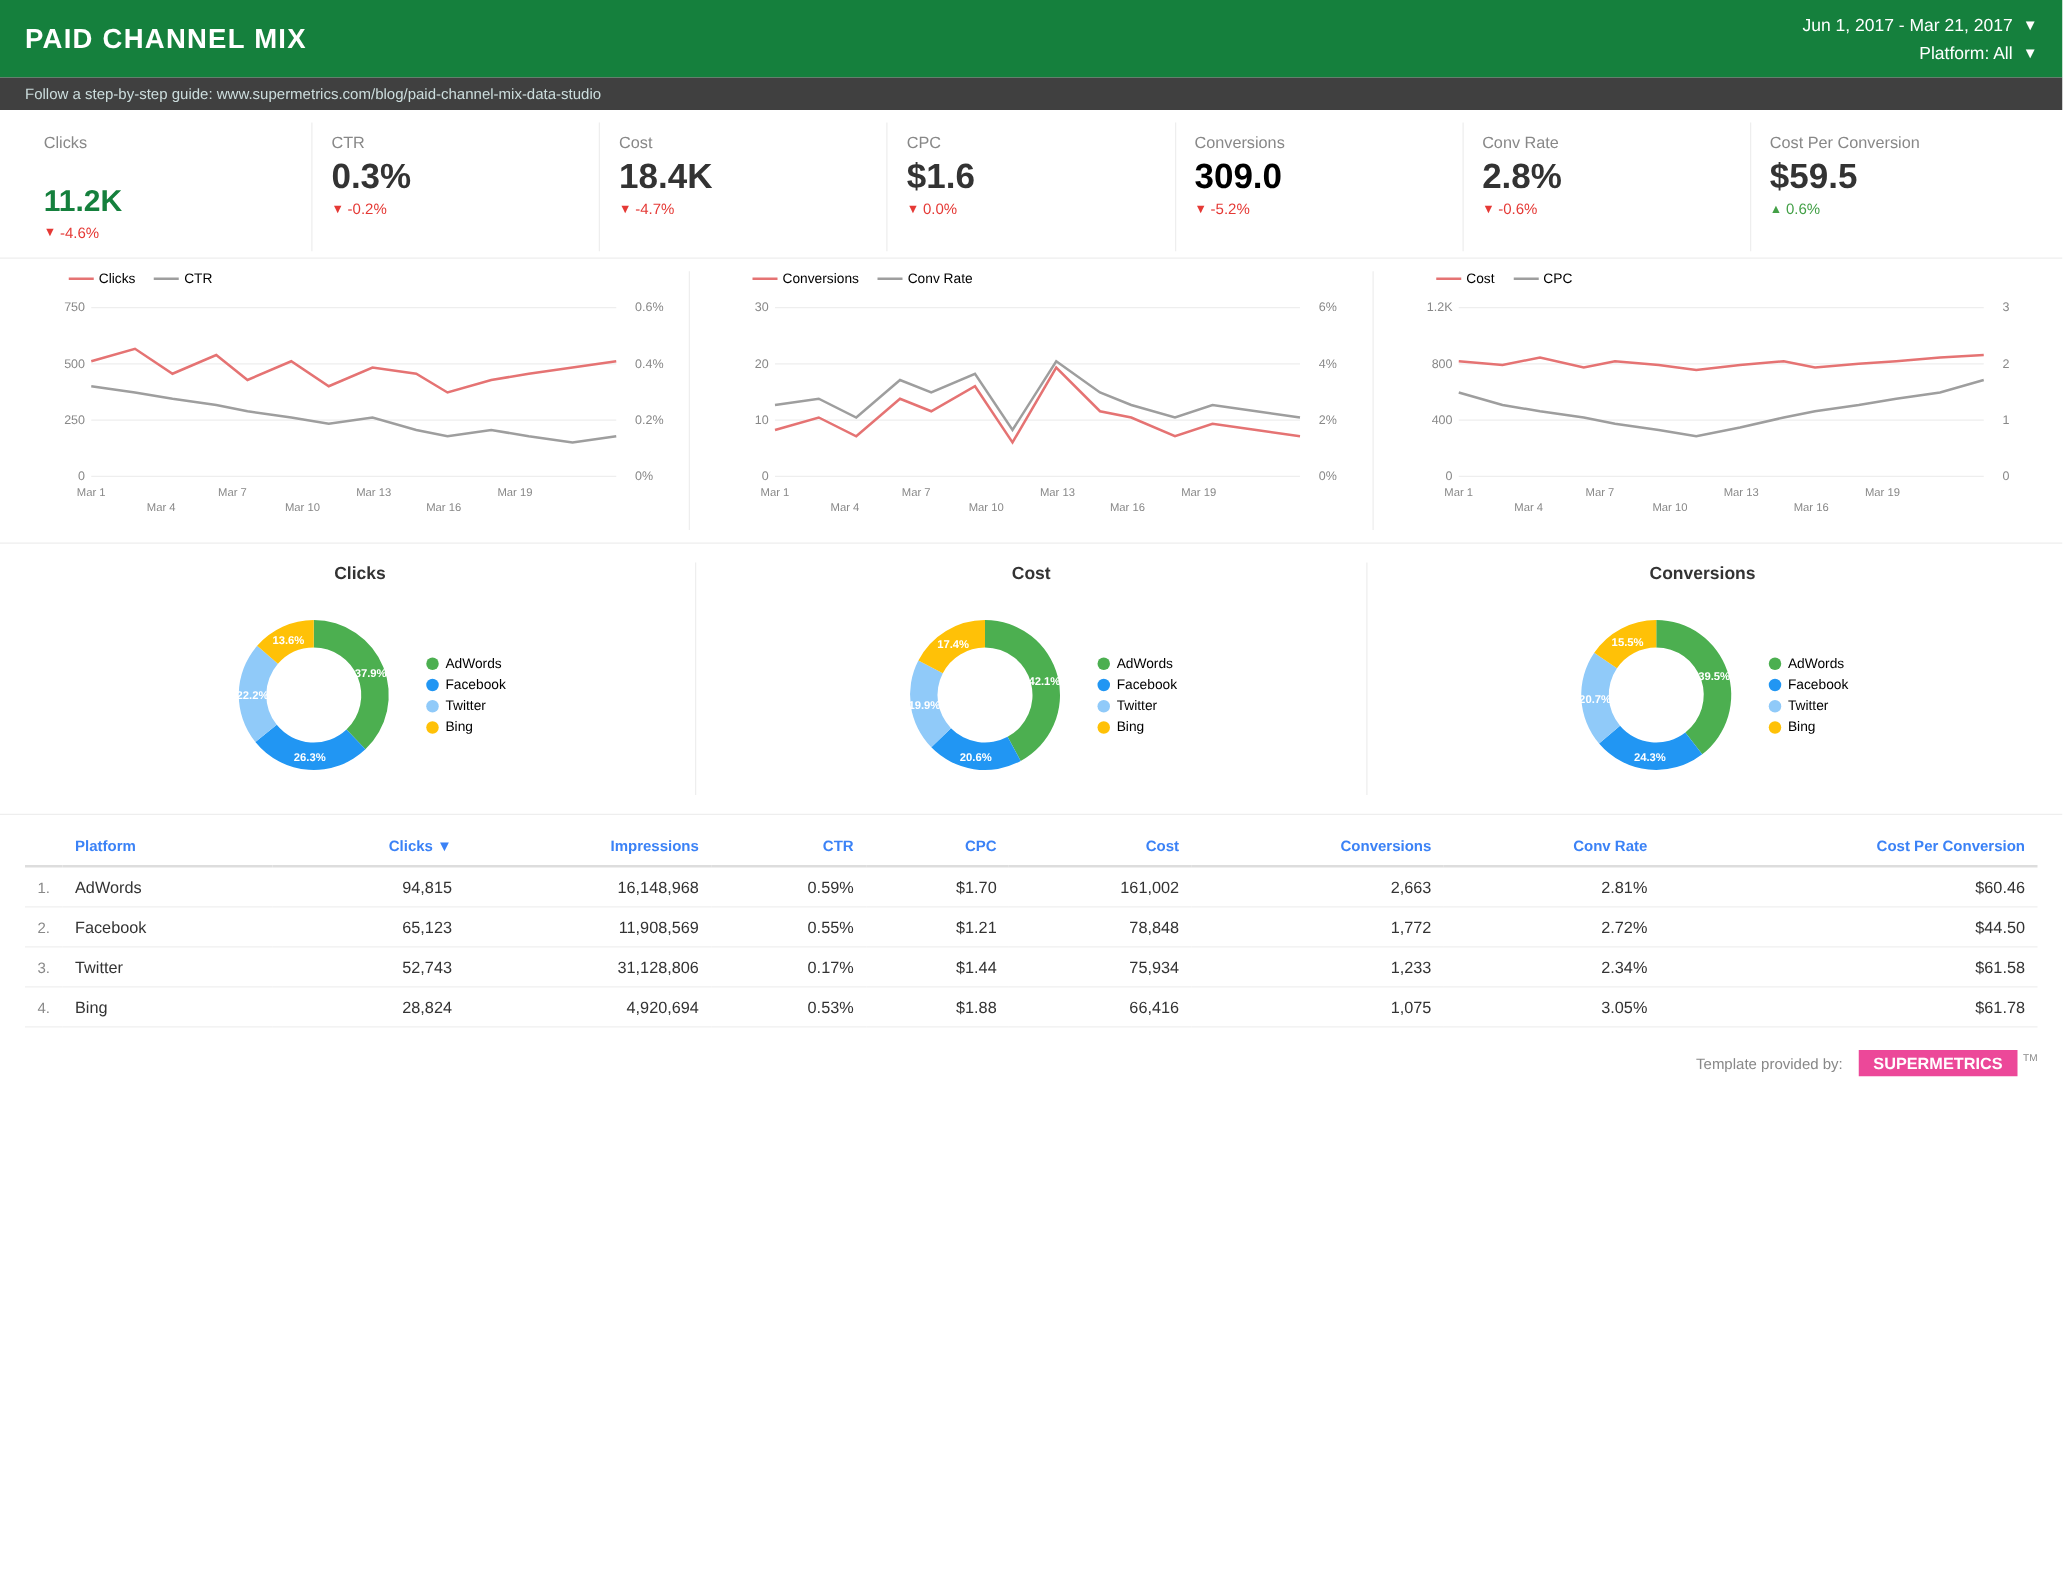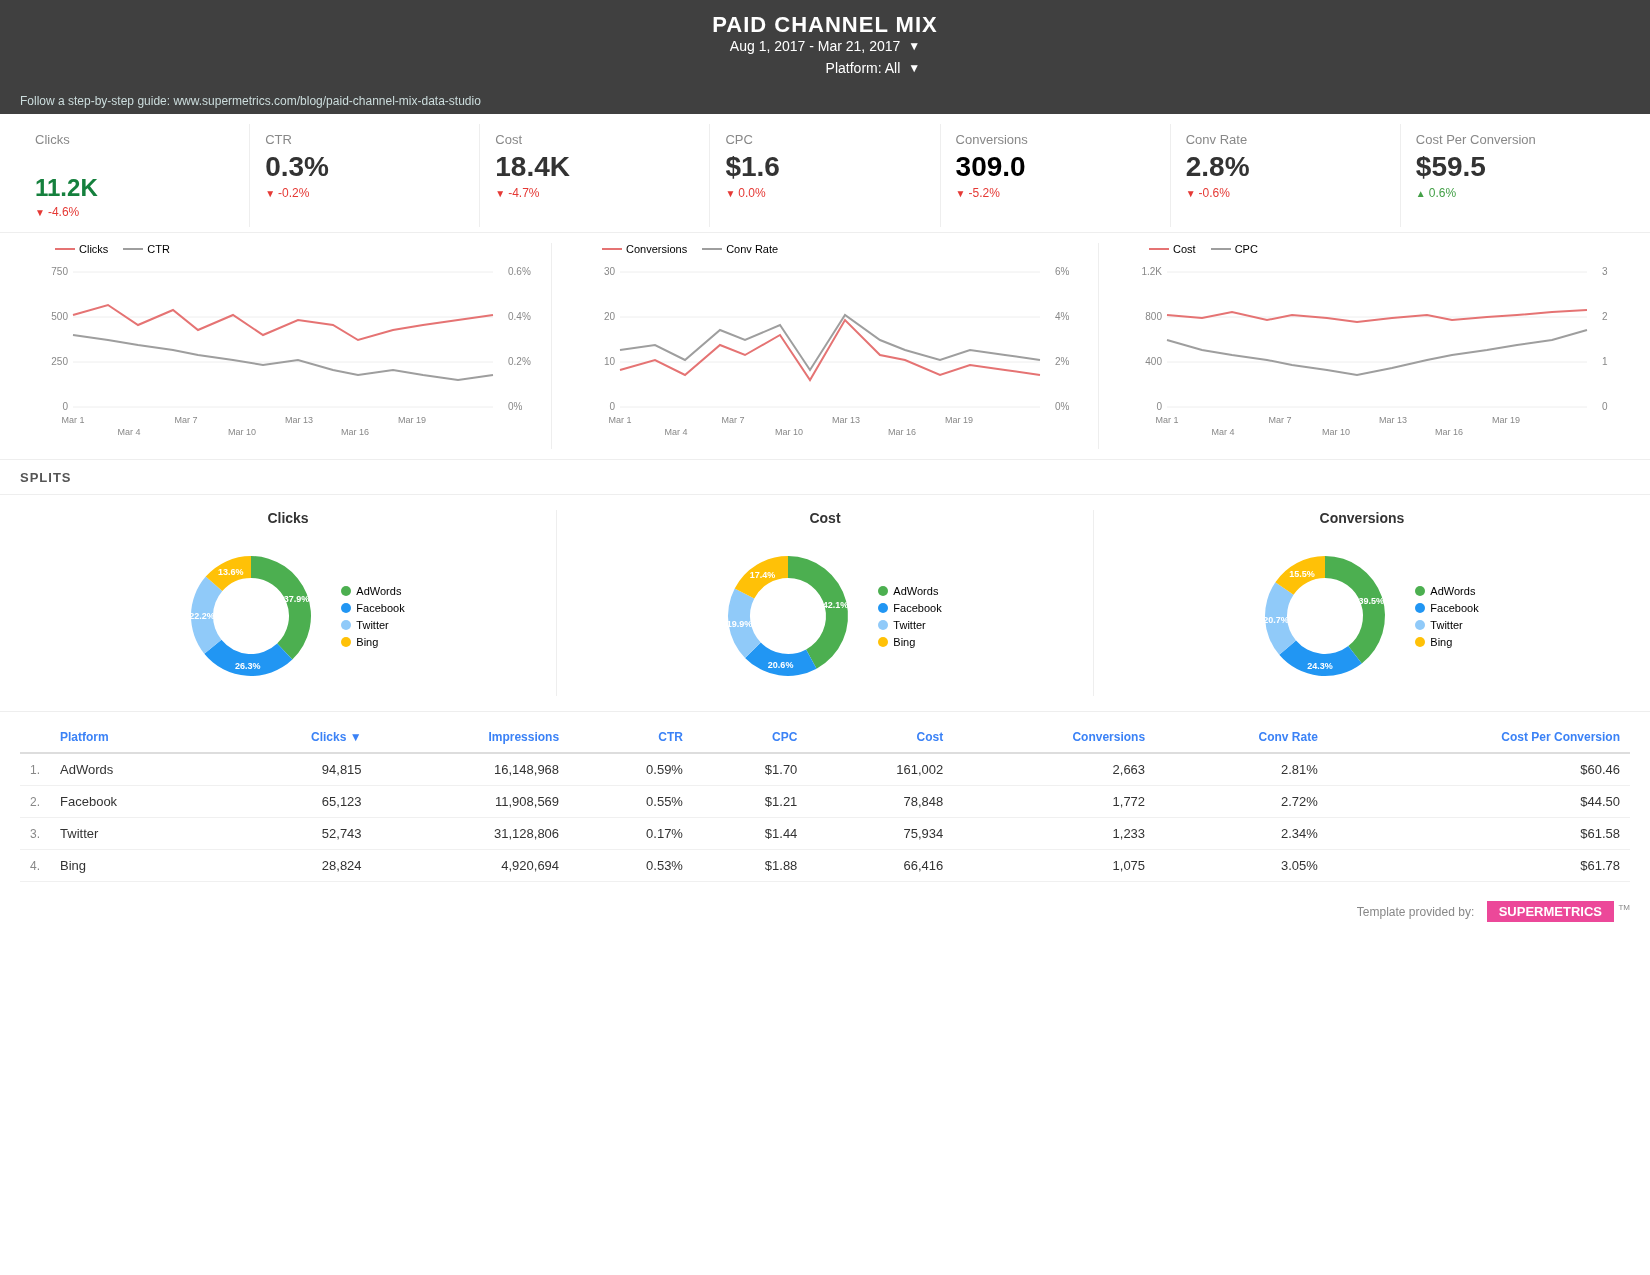--- a/index.html
+++ b/index.html
@@ -1,19 +1,19 @@
 <!DOCTYPE html>
 <html><head>
   <meta charset="utf-8">
   <style>
     * { box-sizing: border-box; margin: 0; padding: 0; }
     body { font-family: Arial, sans-serif; background: #fff; width: 1650px; min-height: 1275px; overflow-x: hidden; }
 
     
-    .header { background: #404040; color: white; padding: 12px 20px; display: flex; justify-content: space-between; align-items: center; flex-direction: column; }
+    .header { background: #15803d; color: white; padding: 12px 20px; display: flex; justify-content: space-between; align-items: center; }
     .subheader { background: #404040; color: #cdd; padding: 6px 20px; font-size: 12px; }
 
     
     .metrics-row { display: flex; padding: 10px 20px 5px; gap: 0; border-bottom: 1px solid #eee; }
     table { width: 100%; border-collapse: collapse; font-size: 13px; }
     thead tr { border-bottom: 2px solid #ddd; }
     th { padding: 8px 10px; text-align: right; color: #3b82f6; font-weight: bold; font-size: 12px; }
     th:first-child, th:nth-child(2) { text-align: left; }
     td { padding: 8px 10px; text-align: right; border-bottom: 1px solid #f0f0f0; color: #333; }
     td:first-child { text-align: left; color: #888; width: 30px; }
@@ -22,21 +22,21 @@
 </head>
 <body>
 
 <div class="header">
   <div style="font-size:22px;font-weight:bold;letter-spacing:1px;">PAID CHANNEL MIX</div>
   <div style="display:flex;flex-direction:column;align-items:flex-end;gap:6px;">
     <div style="position:absolute;left:50%;transform:translateX(-50%);top:14px;display:flex;gap:6px;">
       
     </div>
     <div style="display:flex;align-items:center;gap:8px;">
-      <span style="font-size:14px;">Aug 1, 2017 - Mar 21, 2017</span>
+      <span style="font-size:14px;">Jun 1, 2017 - Mar 21, 2017</span>
       <span style="font-size:12px;">▼</span>
     </div>
     <div style="display:flex;align-items:center;gap:8px;">
       <span style="font-size:14px;">Platform: All</span>
       <span style="font-size:12px;">▼</span>
     </div>
   </div>
 </div>
 
 <div class="subheader">
@@ -207,23 +207,20 @@
         <text x="374" y="163" font-size="9" fill="#888" text-anchor="middle">Mar 19</text>
         <text x="91" y="175" font-size="9" fill="#888" text-anchor="middle">Mar 4</text>
         <text x="204" y="175" font-size="9" fill="#888" text-anchor="middle">Mar 10</text>
         <text x="317" y="175" font-size="9" fill="#888" text-anchor="middle">Mar 16</text>
       </svg>
     </div>
   </div>
 </div>
 
 <div>
-  <div style="padding:8px 20px;border-bottom:1px solid #eee;">
-    <span style="font-size:13px;font-weight:bold;color:#555;letter-spacing:1px;">SPLITS</span>
-  </div>
 
   <div style="display:flex;padding:15px 20px;gap:0;border-bottom:1px solid #eee;" id="donuts-row">
   <div style="flex: 1 1 0%; display: flex; flex-direction: column; align-items: center; border-right: 1px solid rgb(238, 238, 238);">
         <div style="font-size: 14px; font-weight: bold; color: rgb(51, 51, 51); margin-bottom: 10px;">Clicks</div>
         <div style="display: flex; align-items: center;">
           <svg width="160" height="160" viewBox="0 0 160 160">
             <path d="M 80 20 A 60 60 0 0 1 121.3468285032409 123.4791878112228 L 106.18632471871923 107.53681894710778 A 38 38 0 0 0 80 42 Z" fill="#4caf50"></path>
             <text x="125.50215470490986" y="65.8188581983845" text-anchor="middle" font-size="9" fill="white" font-weight="bold">37.9%</text>
             <path d="M 121.3468285032409 123.4791878112228 A 60 60 0 0 1 33.29226190597858 117.66148167744201 L 50.4184325404531 103.8522717290466 A 38 38 0 0 0 106.18632471871923 107.53681894710778 Z" fill="#2196f3"></path>
             <text x="76.76964570038247" y="132.89340253141464" text-anchor="middle" font-size="9" fill="white" font-weight="bold">26.3%</text>

